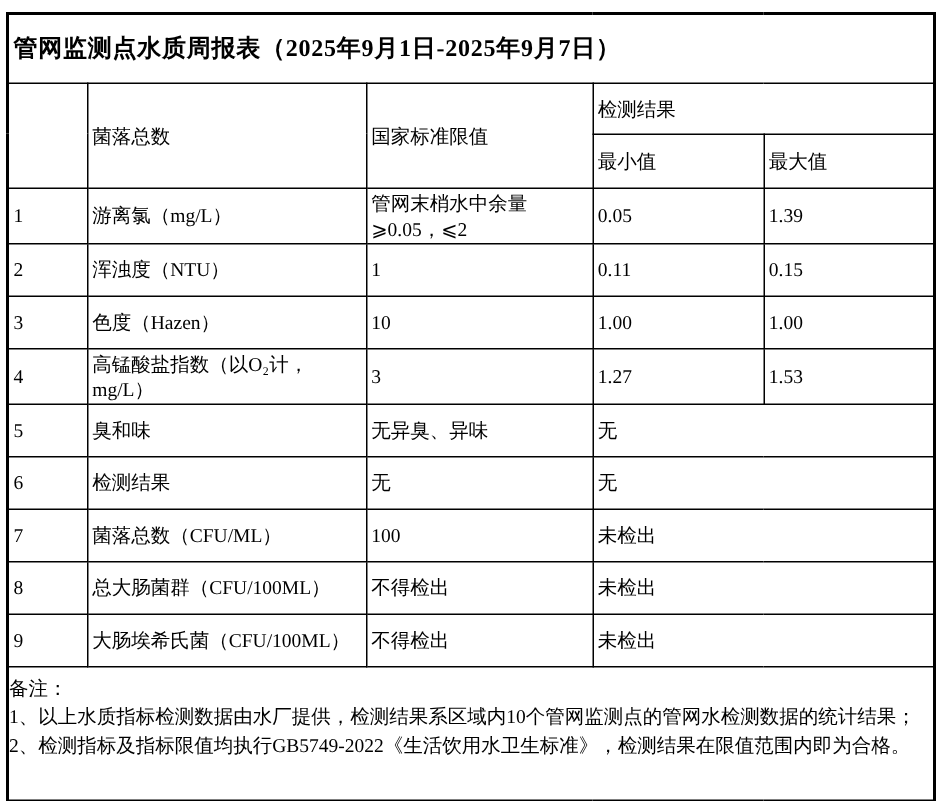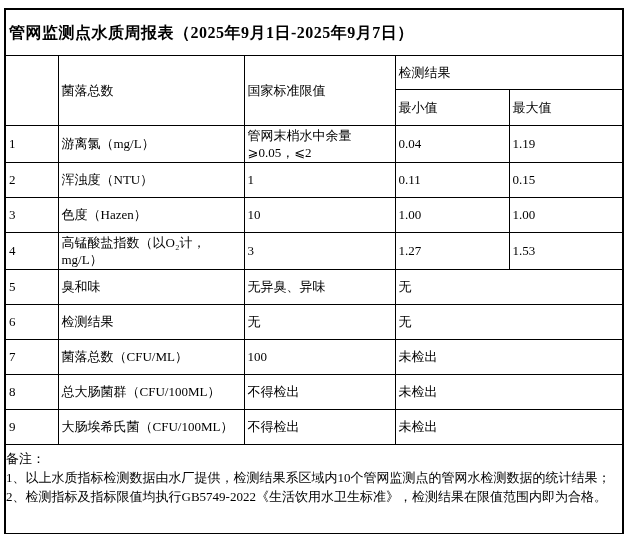--- a/index.html
+++ b/index.html
@@ -70,22 +70,22 @@
   </tr>
   <tr class="header-row-b">
     <td>最小值</td>
     <td>最大值</td>
   </tr>
 
   <tr class="data-row">
     <td>1</td>
     <td>游离氯（mg/L）</td>
     <td>管网末梢水中余量⩾0.05，⩽2</td>
-    <td>0.04</td>
-    <td>1.19</td>
+    <td>0.05</td>
+    <td>1.39</td>
   </tr>
   <tr class="data-row">
     <td>2</td>
     <td>浑浊度（NTU）</td>
     <td>1</td>
     <td>0.11</td>
     <td>0.15</td>
   </tr>
   <tr class="data-row">
     <td>3</td>

